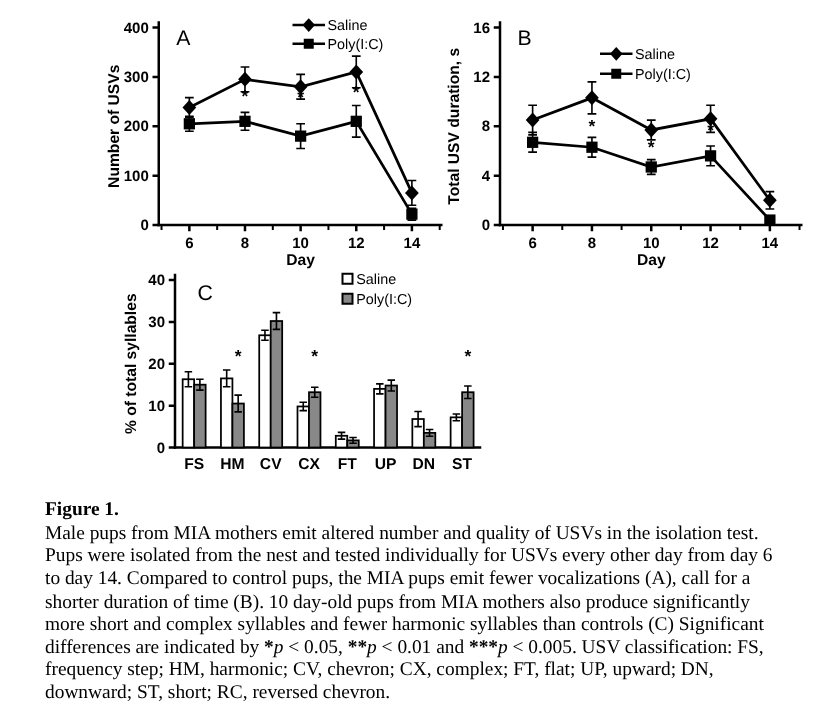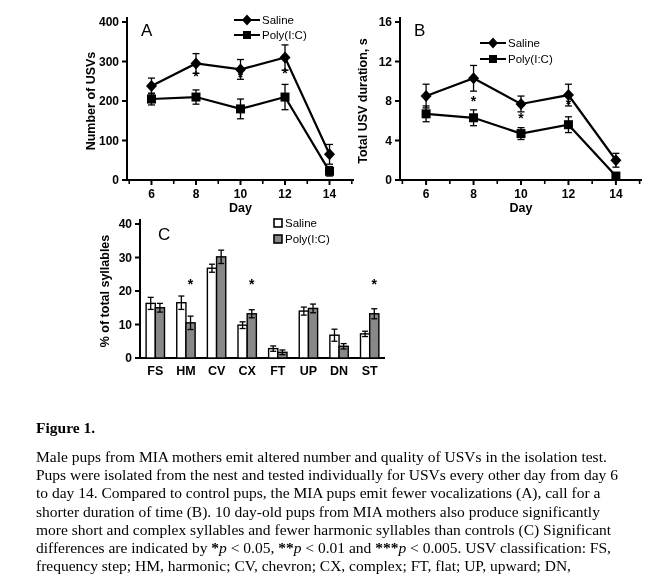--- a/index.html
+++ b/index.html
@@ -6,22 +6,22 @@
   body{
     width:655px;height:575px;background:#ffffff;position:relative;
     font-family:"Liberation Sans",sans-serif;overflow:hidden;
   }
   .chart{position:absolute;}
   .caption{
     position:absolute;
     font-family:"Liberation Serif",serif;
     font-size:15.5px;line-height:1.17;color:#000;
   }
-  .cap-title{font-weight:bold;margin-top:20px;}
-  .cap-body{margin-top:11px;}
+  .cap-title{font-weight:bold;}
+  .cap-body{margin-top:1px;}
   svg text{fill:#000;}
 </style>
 </head>
 <body>
 
 <div id="chart-A" class="chart" style="left:84px;top:6px;width:280px;height:210px"><svg width="280" height="210" viewBox="0 0 280 210">
       <line x1="43" y1="11" x2="43" y2="175" stroke="#000000" stroke-width="2"></line>
       <line x1="42" y1="174" x2="270" y2="174" stroke="#000000" stroke-width="2"></line>
       <line x1="38" y1="174" x2="43" y2="174" stroke="#000000" stroke-width="2"></line>
       <text x="35" y="178" font-family="&quot;Liberation Sans&quot;,sans-serif" text-anchor="end" font-size="12" font-weight="bold">0</text>

